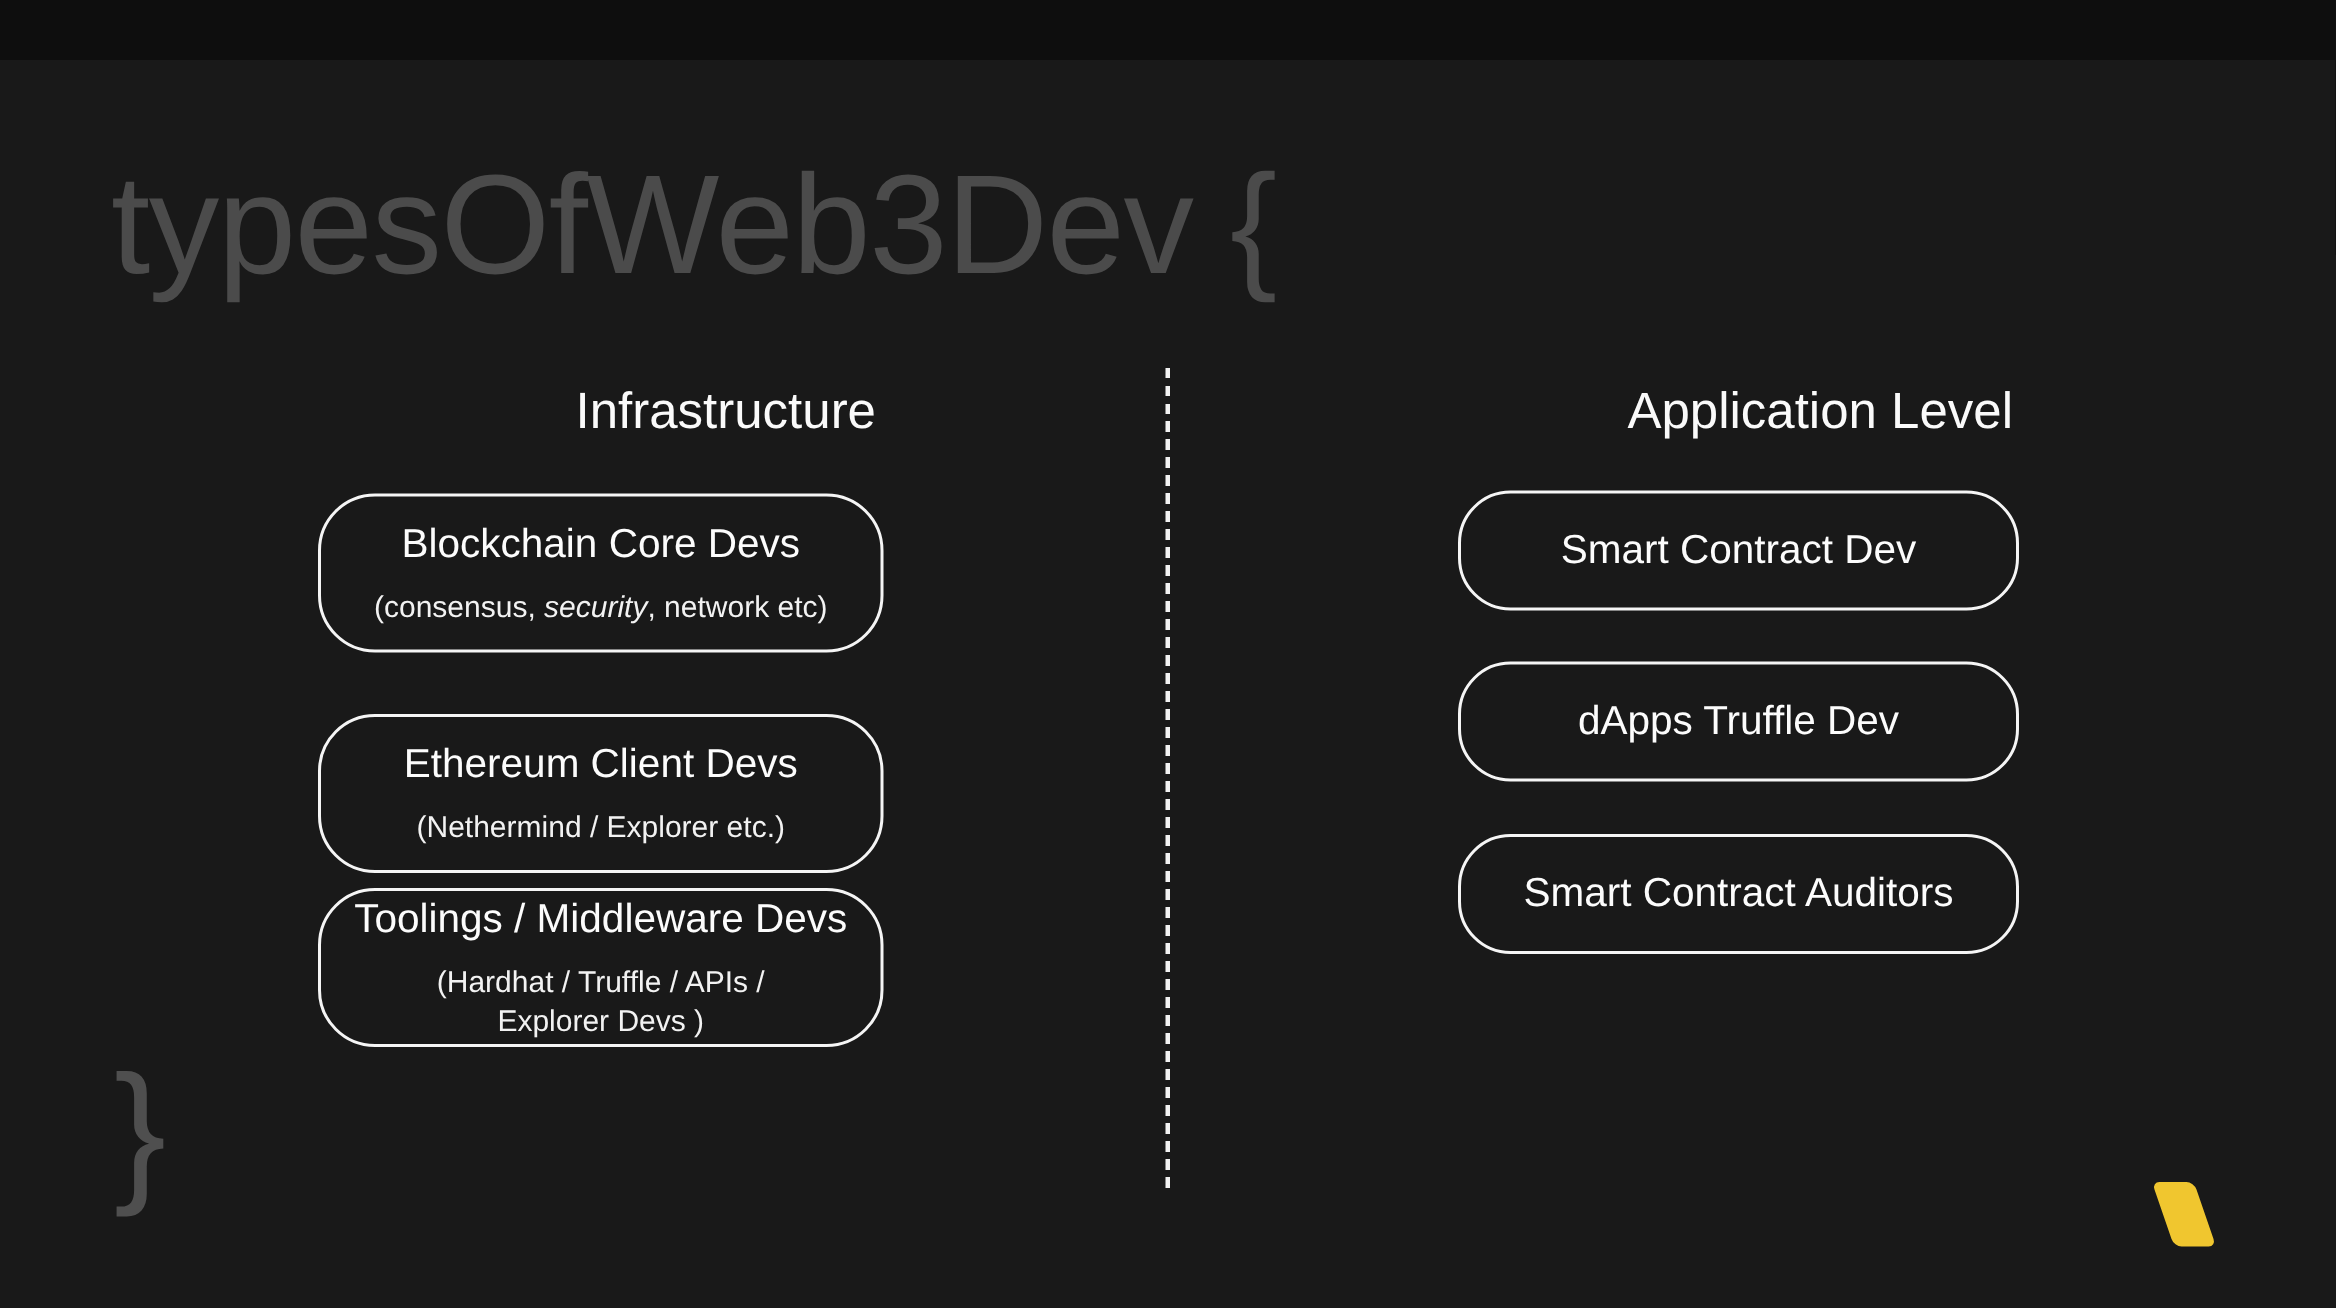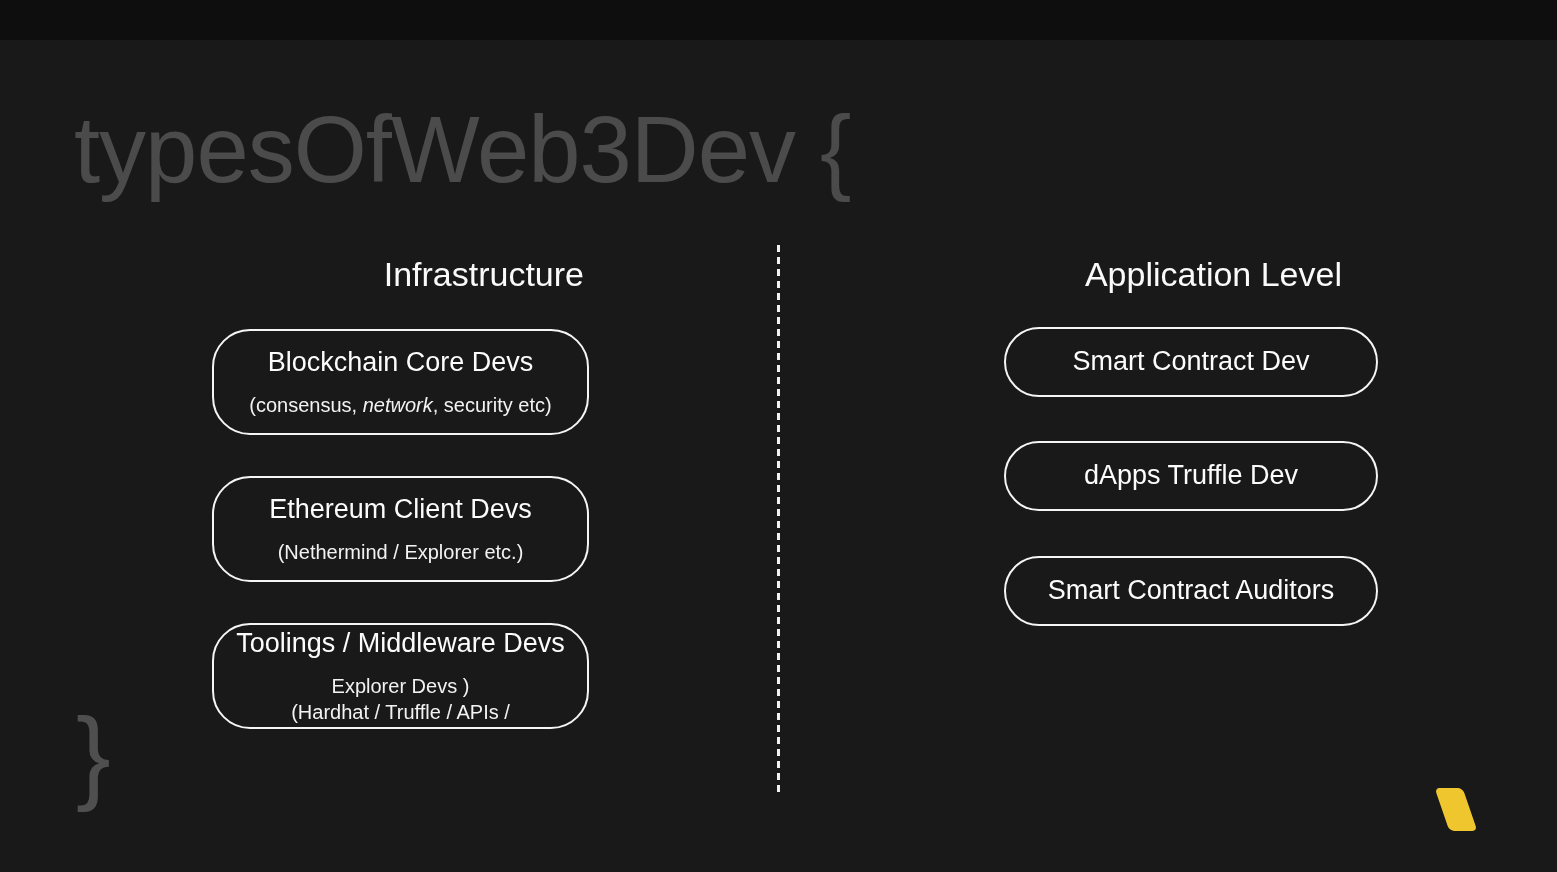--- a/index.html
+++ b/index.html
@@ -56,28 +56,28 @@
     text-align: center;
   }
   .dev-box.tall {
     left: 212px;
     width: 377px;
     height: 106px;
     border-radius: 38px;
     gap: 13px;
   }
   .dev-box.short {
-    left: 1004px;
+    left: 972px;
     width: 374px;
-    height: 70px;
+    height: 80px;
     border-radius: 35px;
   }
   .box-1 { top: 289px; }
   .box-2 { top: 436px; justify-content: center; }
-  .box-3 { top: 583px; }
+  .box-3 { top: 552px; }
   .rbox-1 { top: 287px; }
   .rbox-2 { top: 401px; }
   .rbox-3 { top: 516px; }
   .box-title {
     font-size: 27px;
     font-weight: 400;
     color: #fcfcfc;
     line-height: 1.25;
     white-space: nowrap;
   }
@@ -118,34 +118,34 @@
 
 <div class="slide">
 
   <div class="big-title">typesOfWeb3Dev {</div>
 
   <div class="col-header left">Infrastructure</div>
 
   <div class="dev-box tall box-1">
     <div class="box-title">Blockchain Core Devs</div>
     <div class="box-subtitle">
-      <span>(consensus, </span><span class="italic">network</span><span>, security etc)</span>
+      <span>(consensus, </span><span class="italic">security</span><span>, network etc)</span>
     </div>
   </div>
 
   <div class="dev-box tall box-2">
     <div class="box-title">Ethereum Client Devs</div>
     <div class="box-subtitle">(Nethermind / Explorer etc.)</div>
   </div>
 
   <div class="dev-box tall box-3">
     <div class="box-title">Toolings / Middleware Devs</div>
     <div class="box-subtitle">
+      <span class="sub-line">(Hardhat / Truffle / APIs /</span>
       <span class="sub-line">Explorer Devs )</span>
-      <span class="sub-line">(Hardhat / Truffle / APIs /</span>
     </div>
   </div>
 
   <div class="divider"></div>
 
   <div class="col-header right">Application Level</div>
 
   <div class="dev-box short rbox-1">
     <div class="box-title">Smart Contract Dev</div>
   </div>

